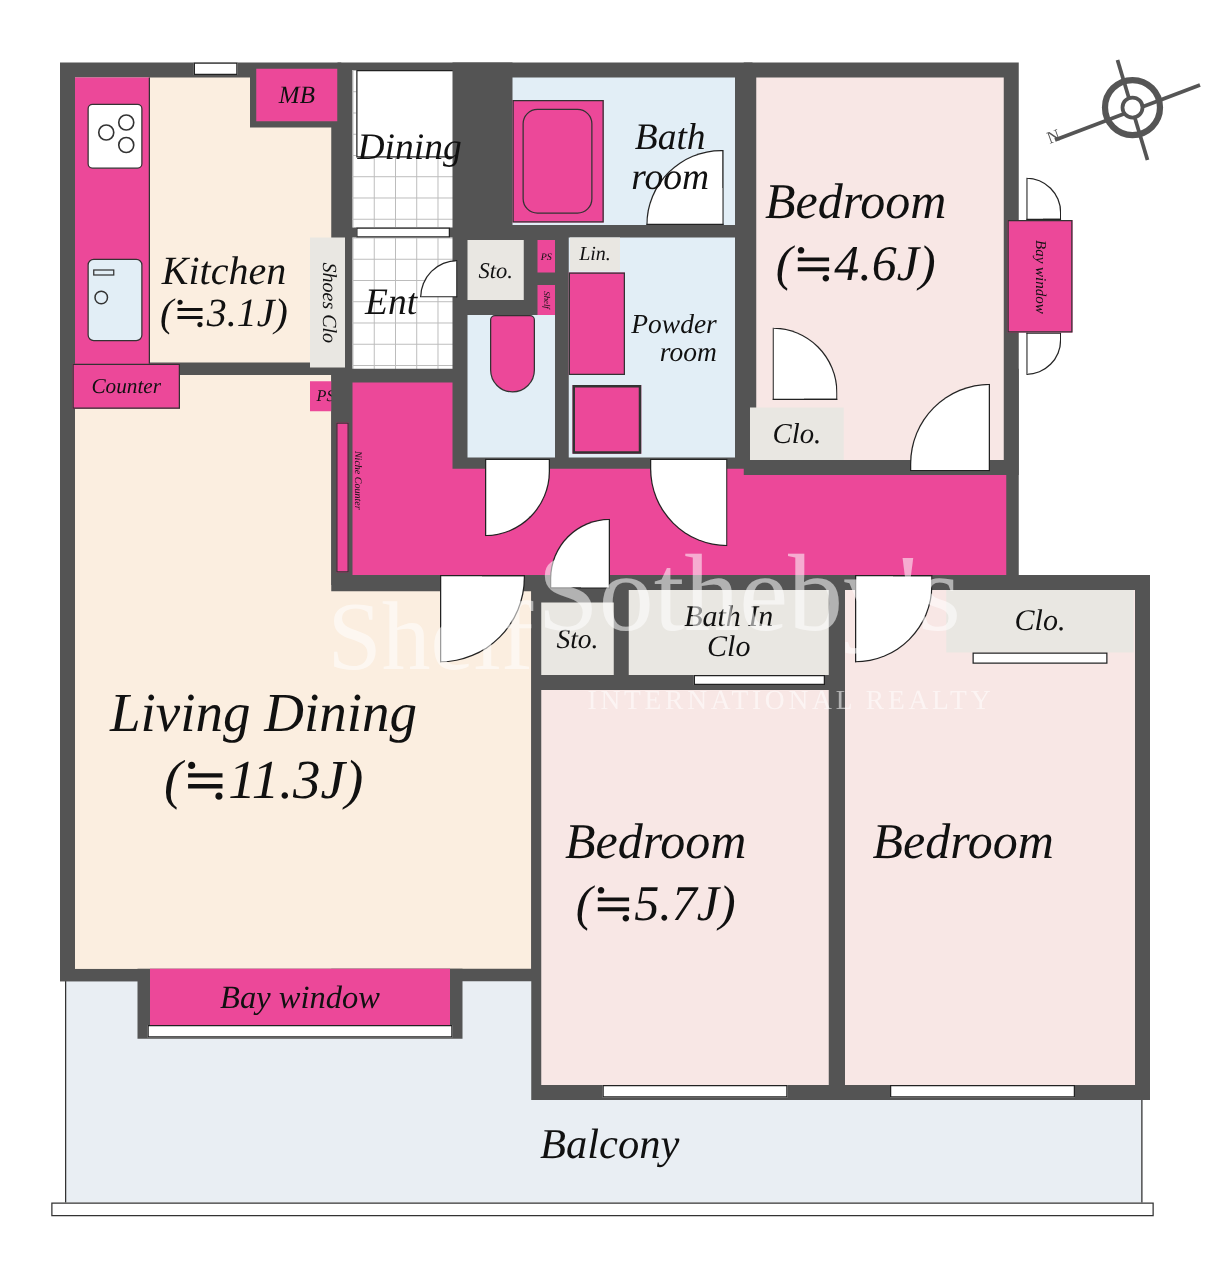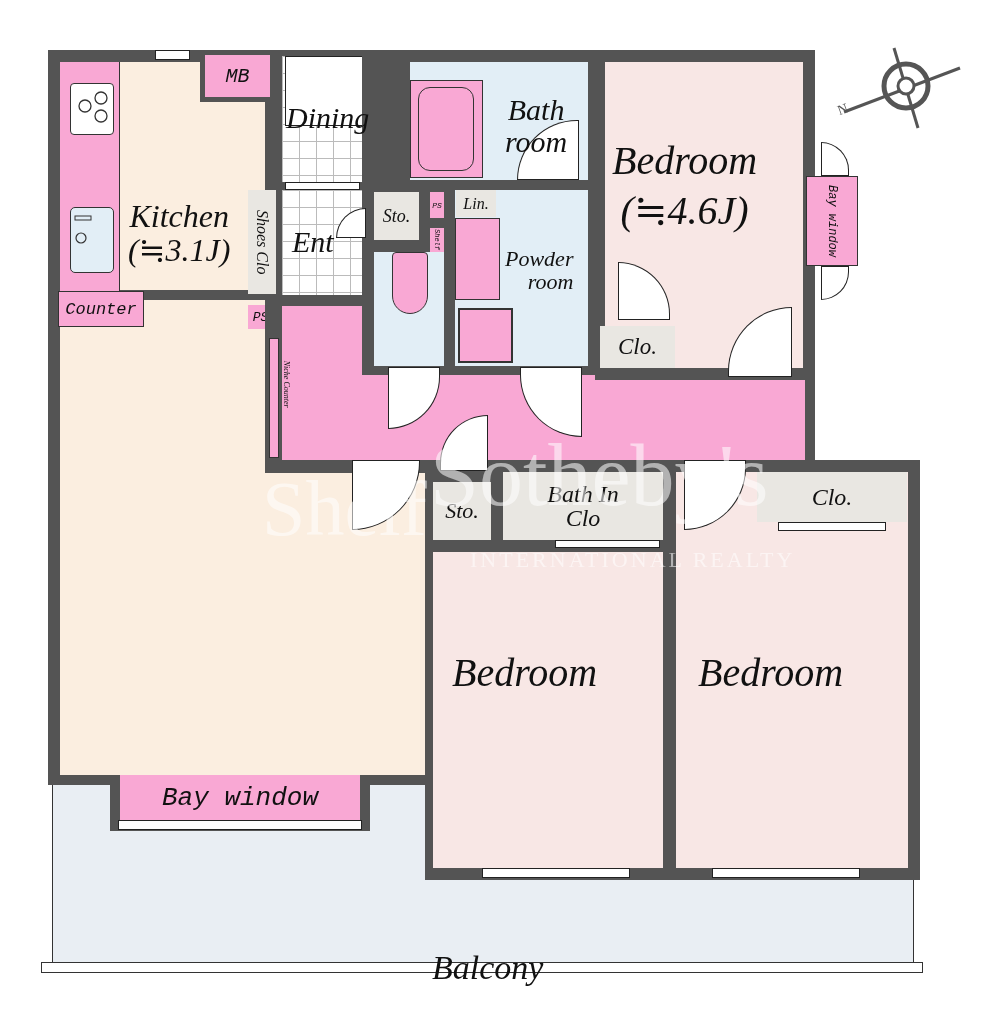--- a/index.html
+++ b/index.html
@@ -1,21 +1,21 @@
 <!DOCTYPE html>
 <html><head>
 <meta charset="utf-8">
 <style>
   html,body{margin:0;padding:0;background:#ffffff;}
   body{width:982px;height:1024px;position:relative;overflow:hidden;font-family:"Liberation Serif","DejaVu Serif",serif;}
   .abs{position:absolute;box-sizing:border-box;}
   .wall{background:#545454;}
   .lbl{position:absolute;font-style:italic;color:#111;text-align:center;line-height:1.05;white-space:nowrap;}
   .box{position:absolute;box-sizing:border-box;background:#e9e7e2;display:flex;align-items:center;justify-content:center;font-style:italic;color:#111;}
-  .white{background:#f9a8d4;font-family:Liberation Mono, monospace;}
+  .white{background:#ec4899;}
   .tile{background-color:#fff;background-image:linear-gradient(#bbb 1px,transparent 1px),linear-gradient(90deg,#bbb 1px,transparent 1px);background-size:17px 17px;}
   .door{position:absolute;box-sizing:border-box;border:1.5px solid #222;background:#fff;}
   .win{position:absolute;box-sizing:border-box;background:#fff;border:1.5px solid #222;}
   svg{position:absolute;overflow:visible;}
 </style>
 </head>
 <body>
 
 <div class="abs" style="left:52px;top:775px;width:862px;height:190px;background:#e9eef3;border-left:1.5px solid #333;border-right:1.5px solid #333;"></div>
 <div class="abs" style="left:41px;top:962px;width:882px;height:11px;background:#fff;border:1.5px solid #333;"></div>
@@ -148,34 +148,37 @@
 
 <div class="lbl" style="left:430px;top:430px;font-size:88px;color:rgba(255,255,255,0.55);font-style:normal;">Sotheby's</div>
 <div class="lbl" style="left:470px;top:548px;font-size:22px;color:rgba(255,255,255,0.55);font-style:normal;letter-spacing:3px;">INTERNATIONAL REALTY</div>
 <div class="lbl" style="left:262px;top:468px;font-size:78px;color:rgba(255,255,255,0.55);font-style:normal;">Shelf</div>
 
 <div class="lbl" style="left:128px;top:200px;font-size:32px;">
   <div>Kitchen</div>
   <div>(≒3.1J)</div>
 </div>
 <div class="lbl" style="left:88px;top:545px;font-size:44px;line-height:1.2;">
+  <div>Living Dining</div>
+  <div>(≒11.3J)</div>
 </div>
 <div class="lbl" style="left:286px;top:102px;font-size:30px;">Dining</div>
 <div class="lbl" style="left:292px;top:226px;font-size:30px;font-family:Liberation Serif, serif;">Ent</div>
 <div class="lbl" style="left:505px;top:94px;font-size:30px;">
   <div>Bath</div>
   <div>room</div>
 </div>
 <div class="lbl" style="left:505px;top:247px;font-size:22px;text-align:right;">
   <div>Powder</div>
   <div>room</div>
 </div>
 <div class="lbl" style="left:612px;top:136px;font-size:40px;line-height:1.25;">
   <div>Bedroom</div>
   <div>(≒4.6J)</div>
 </div>
 <div class="lbl" style="left:452px;top:648px;font-size:40px;line-height:1.25;">
   <div>Bedroom</div>
+  <div>(≒5.7J)</div>
 </div>
 <div class="lbl" style="left:698px;top:648px;font-size:40px;line-height:1.25;">
   <div>Bedroom</div>
 </div>
-<div class="lbl" style="left:432px;top:950px;font-size:34px;">Balcony</div>
+<div class="lbl" style="left:432px;top:898px;font-size:34px;">Balcony</div>
 
 </body></html>

